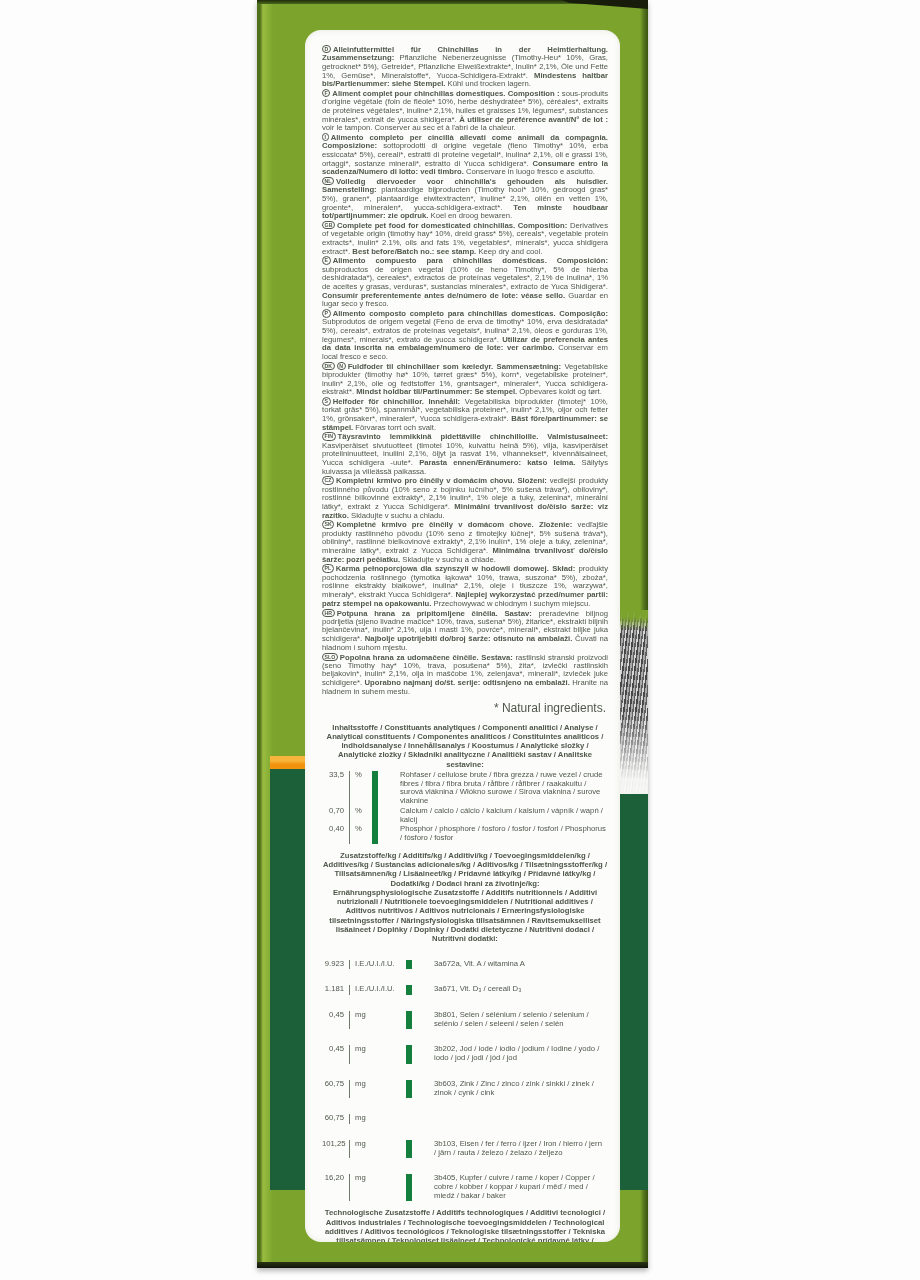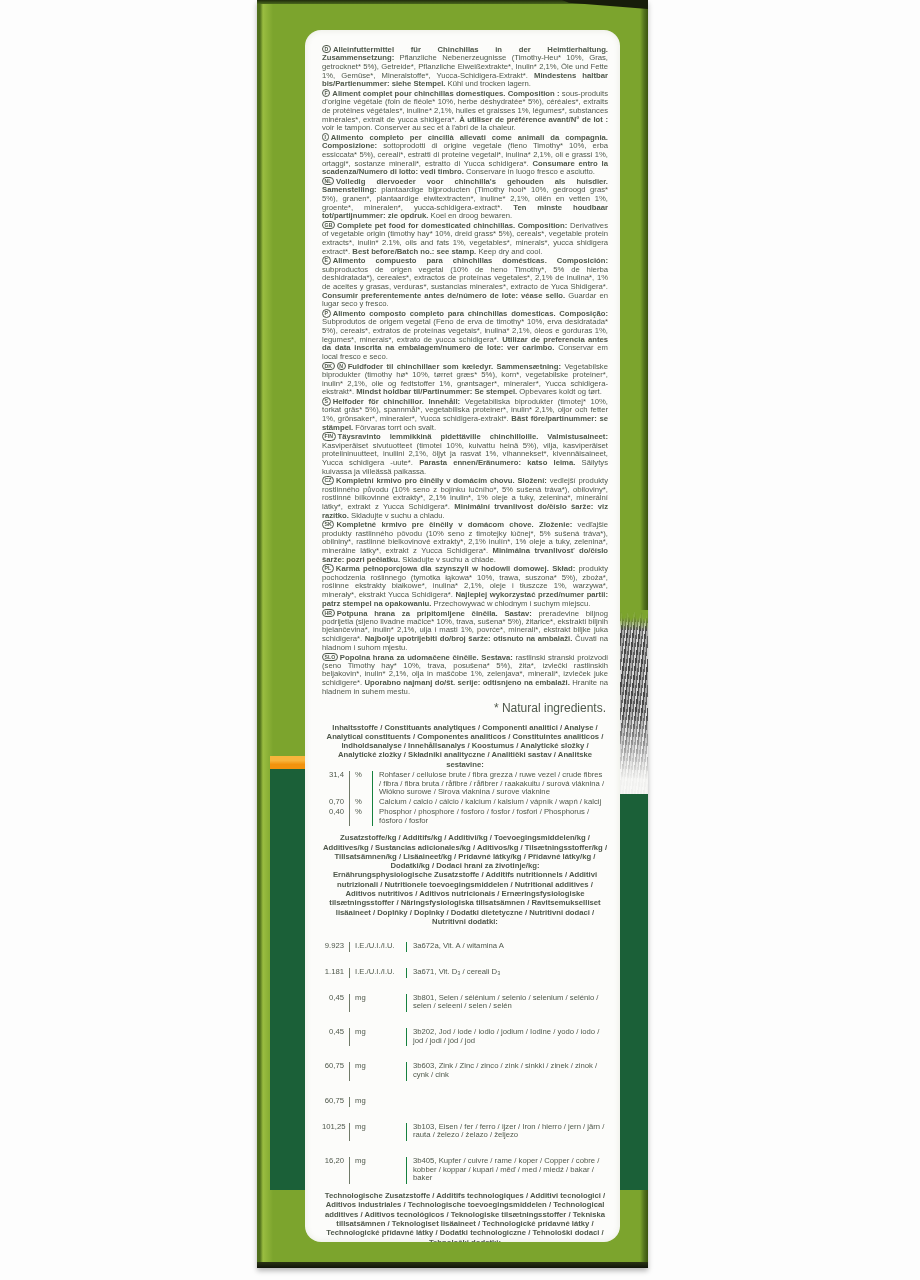--- a/index.html
+++ b/index.html
@@ -51,21 +51,21 @@
   .sec-heading{font-weight:bold;font-size:7.7px;line-height:9.3px;text-align:center;}
 
   .table{margin:2px 0 7px 0;}
   .trow{display:grid;}
   .t-analytical .trow{grid-template-columns:27px 23px 1fr;}
   .t-nutritional .trow{grid-template-columns:27px 57px 1fr;margin-top:16px;}
   .t-technological .trow{grid-template-columns:27px 40px 1fr;}
   .tc{font-size:7.7px;line-height:8.7px;padding-bottom:1px;}
   .tc.value{text-align:right;padding-right:5px;}
   .tc.unit{border-left:1px solid #707a68;padding-left:5px;}
-  .tc.desc{border-left:1px solid #15803d;padding-left:6px;padding-right:2px;}
+  .tc.desc{border-left:6px solid #15803d;padding-left:22px;padding-right:2px;}
 
   .net-row{display:flex;align-items:center;justify-content:space-between;margin-top:9px;}
   .net-heading{width:196px;font-size:7.4px;line-height:8.7px;}
   .net-amount{display:flex;align-items:center;gap:8px;color:#1e5a38;padding-right:8px;}
   .e-mark{font-size:33px;font-weight:400;}
   .net-value{font-size:33px;font-weight:bold;letter-spacing:-0.5px;white-space:nowrap;}
 </style>
 </head>
 <body>
 
@@ -100,21 +100,21 @@
           <div class="para"><span class="cc">PL</span><span class="b">Karma pełnoporcjowa dla szynszyli w hodowli domowej. Skład: </span><span>produkty pochodzenia roślinnego (tymotka łąkowa* 10%, trawa, suszona* 5%), zboża*, roślinne ekstrakty białkowe*, inulina* 2,1%, oleje i tłuszcze 1%, warzywa*, minerały*, ekstrakt Yucca Schidigera*. </span><span class="b">Najlepiej wykorzystać przed/numer partii: patrz stempel na opakowaniu. </span><span>Przechowywać w chłodnym i suchym miejscu.</span></div>
           <div class="para"><span class="cc">HR</span><span class="b">Potpuna hrana za pripitomljene činčila. Sastav: </span><span>preradevine biljnog podrijetla (sijeno livadne mačice* 10%, trava, sušena* 5%), žitarice*, ekstrakti biljnih bjelančevina*, inulin* 2,1%, ulja i masti 1%, povrće*, minerali*, ekstrakt biljke juka schidigera*. </span><span class="b">Najbolje upotrijebiti do/broj šarže: otisnuto na ambalaži. </span><span>Čuvati na hladnom i suhom mjestu.</span></div>
           <div class="para"><span class="cc">SLO</span><span class="b">Popolna hrana za udomačene činčile. Sestava: </span><span>rastlinski stranski proizvodi (seno Timothy hay* 10%, trava, posušena* 5%), žita*, izvlečki rastlinskih beljakovin*, inulin* 2,1%, olja in maščobe 1%, zelenjava*, minerali*, izvleček juke schidigere*. </span><span class="b">Uporabno najmanj do/št. serije: odtisnjeno na embalaži. </span><span>Hranite na hladnem in suhem mestu.</span></div>
         </div>
 
       <div class="natural-note">* Natural ingredients.</div>
 
       <div class="sec-heading">Inhaltsstoffe / Constituants analytiques / Componenti analitici / Analyse / Analytical constituents / Componentes analiticos / Constituintes analiticos / Indholdsanalyse / Innehållsanalys / Koostumus / Analytické složky / Analytické zložky / Składniki analityczne / Analitički sastav / Analitske sestavine:</div>
       <div class="table t-analytical" id="analytical-table">
           <div class="trow">
-            <span class="tc value">31,4</span>
+            <span class="tc value">33,5</span>
             <span class="tc unit">%</span>
             <span class="tc desc">Rohfaser / cellulose brute / fibra grezza / ruwe vezel / crude fibres / fibra / fibra bruta / råfibre / råfibrer / raakakuitu / surová vláknina / Włókno surowe / Sirova vlaknina / surove vlaknine</span>
           </div>
           <div class="trow">
             <span class="tc value">0,70</span>
             <span class="tc unit">%</span>
             <span class="tc desc">Calcium / calcio / cálcio / kalcium / kalsium / vápník / wapń / kalcij</span>
           </div>
           <div class="trow">
             <span class="tc value">0,40</span>

